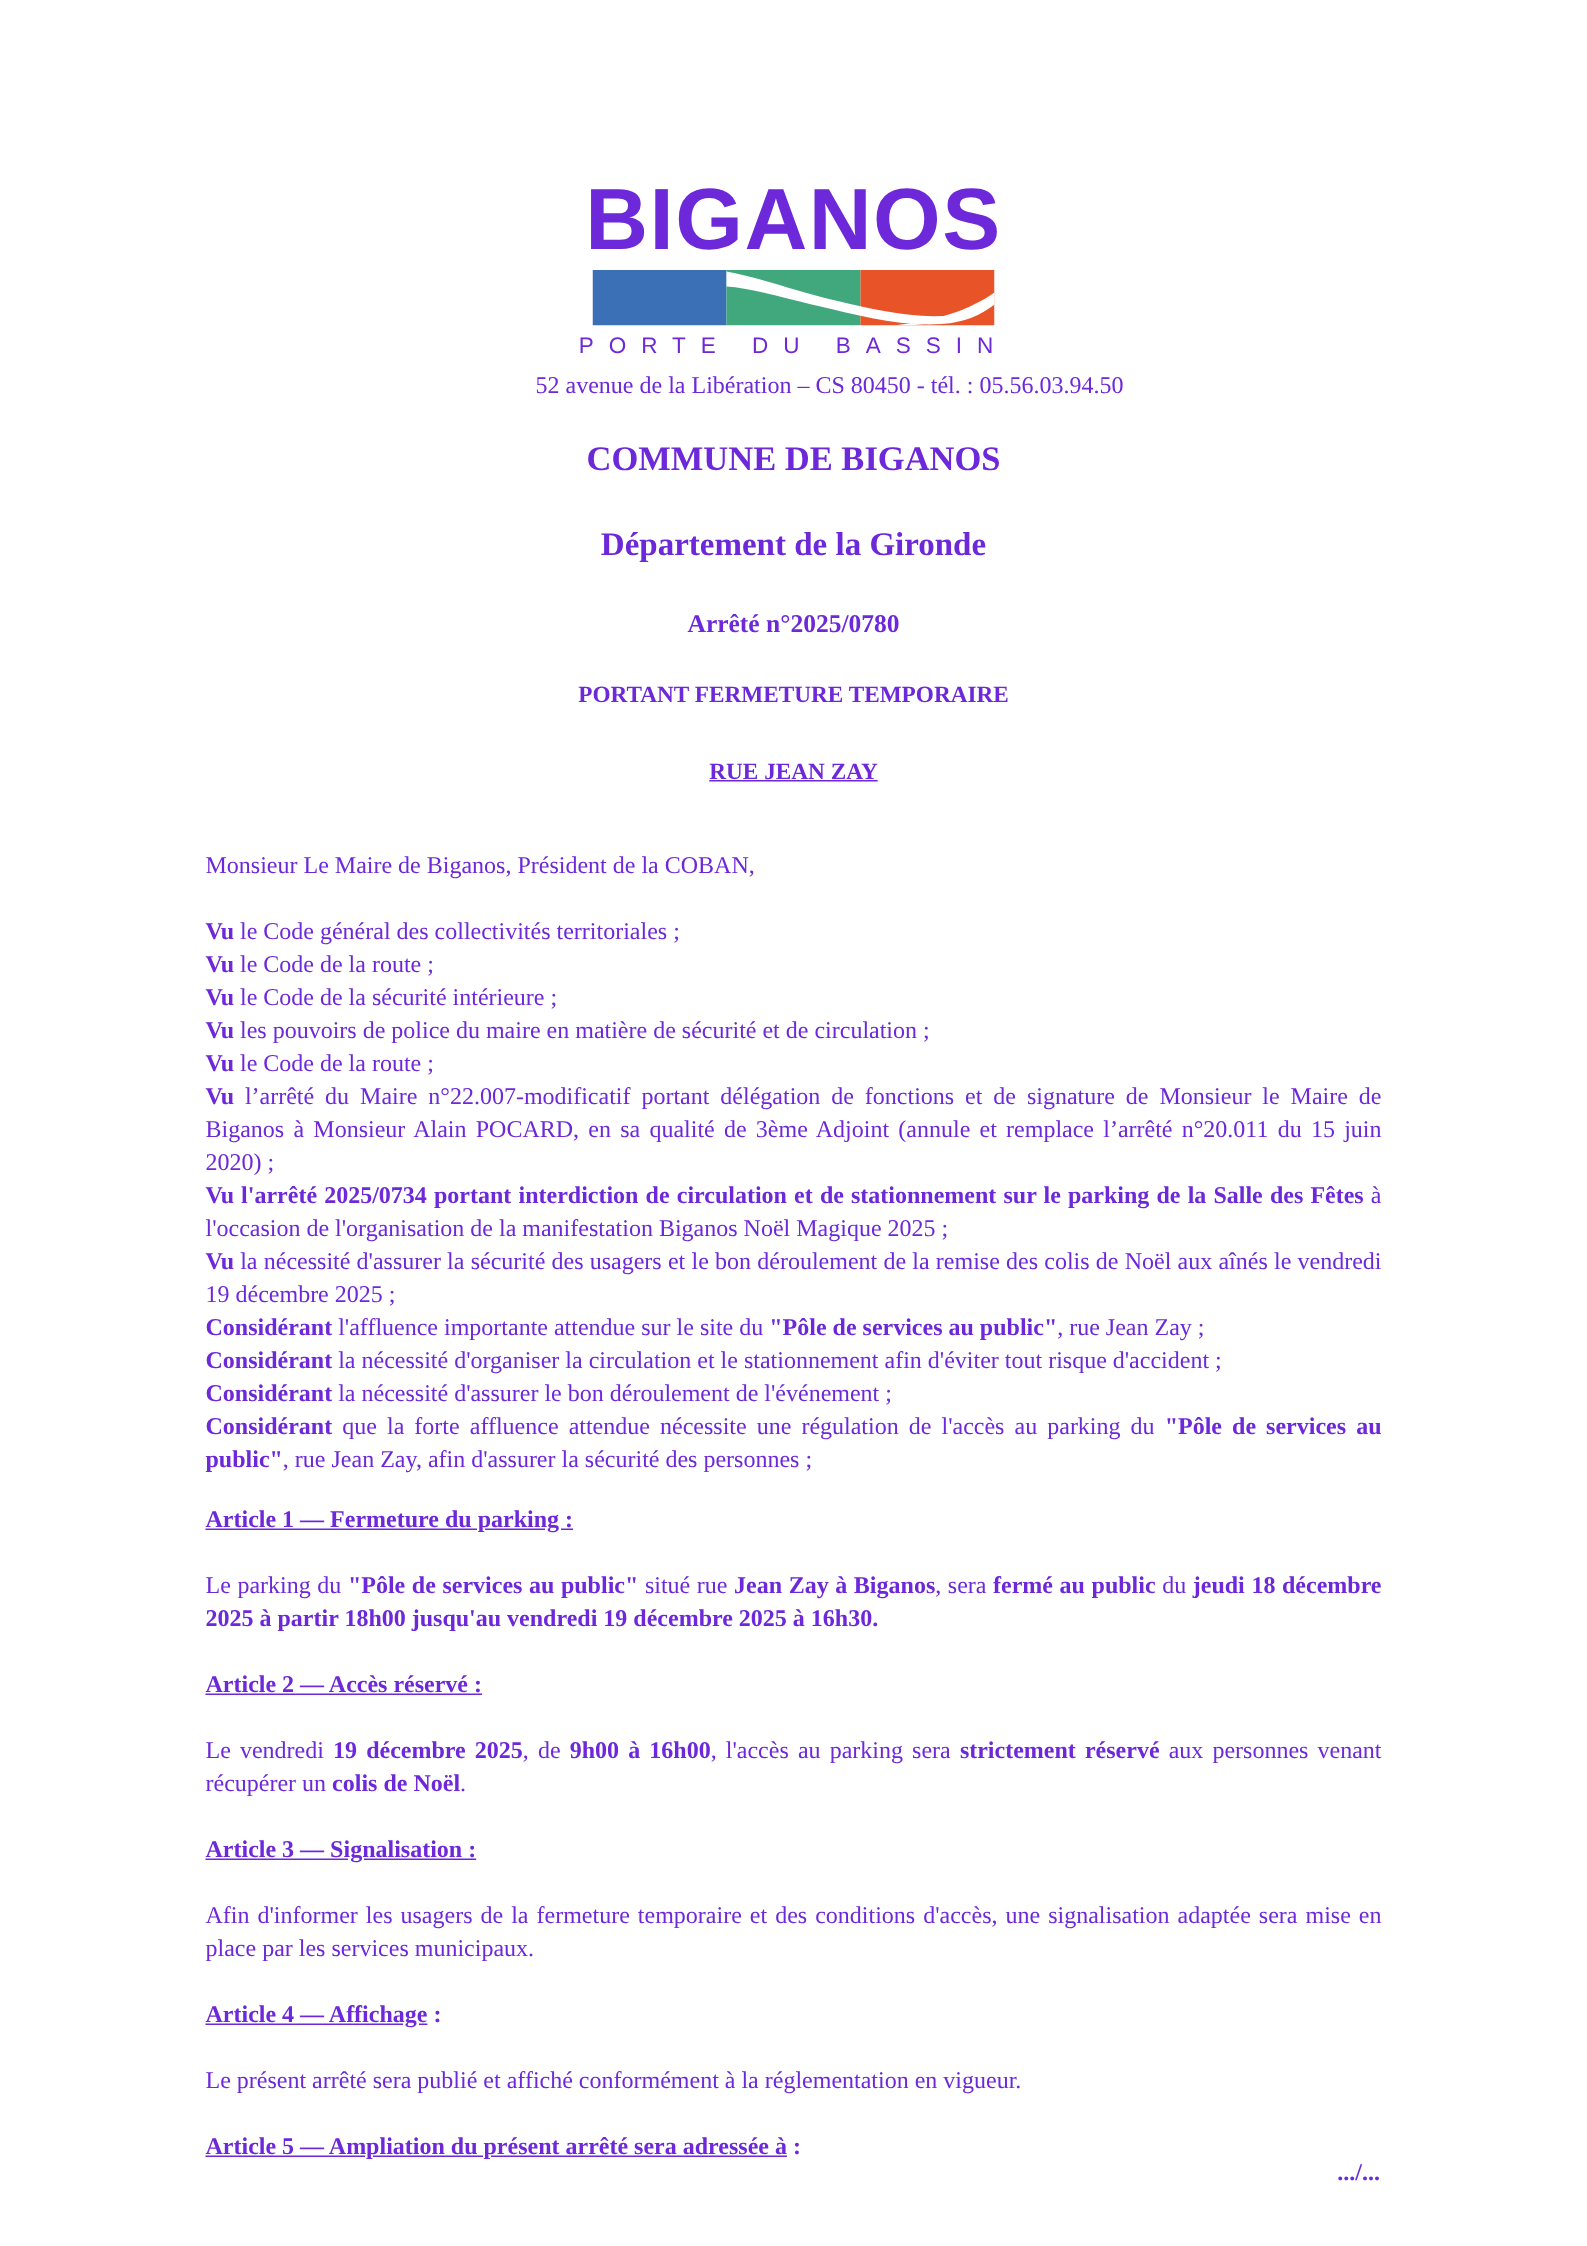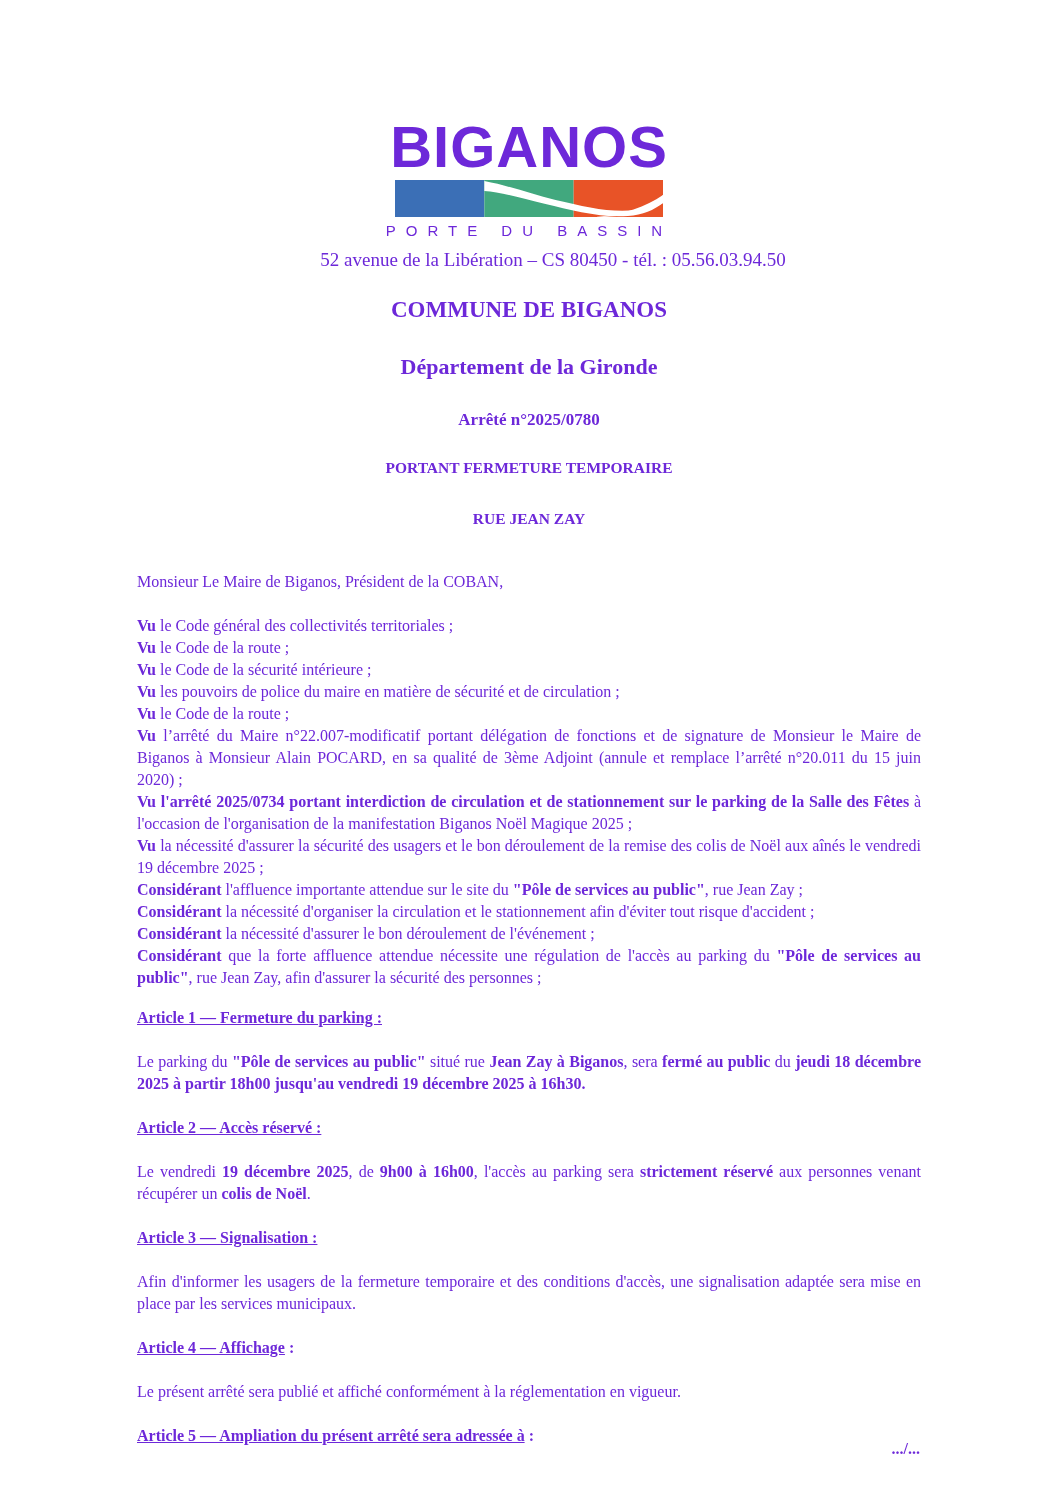--- a/index.html
+++ b/index.html
@@ -23,27 +23,27 @@
     line-height: 1;
     display: inline-block;
   }
   .logo-bar { display: block; margin: 4px auto 6px auto; width: 268px; height: 37px; }
   .logo-tagline {
     font-family: "Liberation Sans", sans-serif;
     font-size: 15px;
     letter-spacing: 10px;
     line-height: 1.1;
   }
-  .logo-address { font-size: 19px; margin-top: 9px; padding-left: 48px; }
+  .logo-address { font-size: 16px; margin-top: 9px; padding-left: 48px; }
   
   .h-commune { font-size: 23px; font-weight: bold; text-align: center; margin: 26px 0 0 0; }
   .h-dept    { font-size: 22px; font-weight: bold; text-align: center; margin: 31px 0 0 0; }
   .h-arrete  { font-size: 17px; font-weight: bold; text-align: center; margin: 30px 0 0 0; }
   .h-subject { font-size: 15.5px; font-weight: bold; text-align: center; margin: 27px 0 0 0; line-height: 22px; }
-  .h-street  { font-size: 15.5px; font-weight: bold; text-align: center; margin: 31px 0 0 0; }
+  .h-street  { font-size: 15.5px; font-weight: bold; text-align: center; margin: 31px 0 0 0; text-decoration: underline; }
   
   .doc-body { margin: 43px 137px 0 137px; font-size: 16px; line-height: 22px; }
   .doc-body p { margin: 0; text-align: justify; }
   .salutation { margin-bottom: 22px !important; }
   .decree { text-align: center !important; font-weight: bold; margin-top: 10px !important; }
   .u { text-decoration: underline; }
   .art-head { text-align: left !important; font-weight: bold; }
   .art-sect { margin-top: 22px; }
   .art-sect.first { margin-top: 18px; }
   .art-body { margin-top: 22px !important; }

